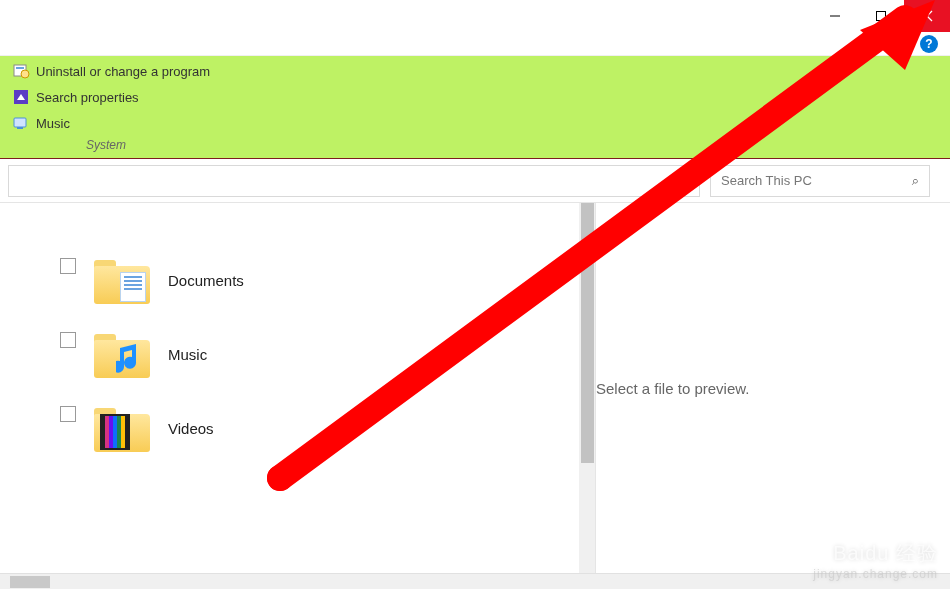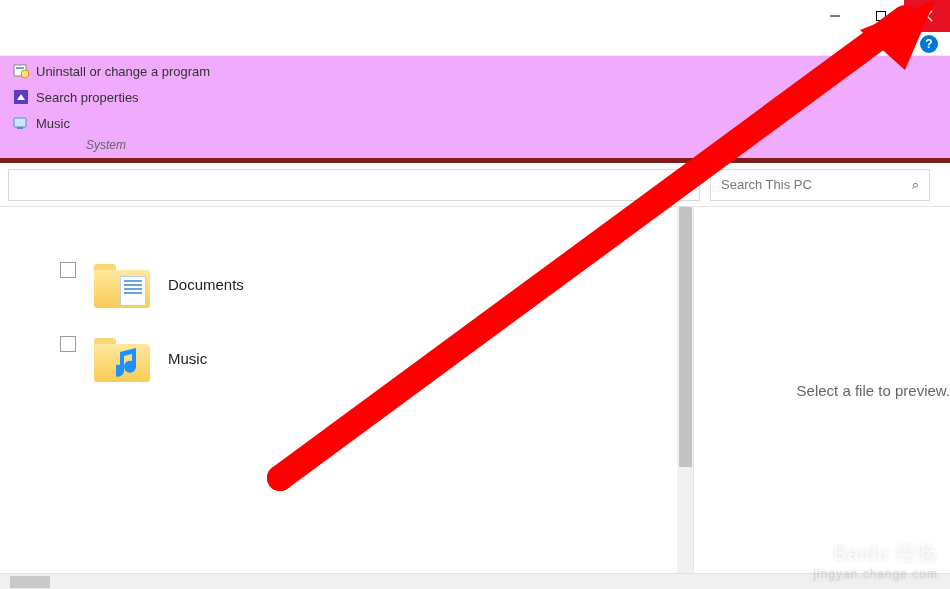--- a/index.html
+++ b/index.html
@@ -13,47 +13,47 @@
   .titlebtn svg { width: 12px; height: 12px; }
   .titlebtn.close { background: #e81123; color: #fff; }
   .titlebtn.close svg line { stroke: #fff; }
 
   
   .ribbon-collapse { height: 24px; display: flex; justify-content: flex-end; align-items: center; gap: 10px; padding-right: 12px; background: #fff; border-bottom: 1px solid #f0f0f0; }
   .help-icon { width: 18px; height: 18px; border-radius: 50%; background: #0078d7; color: #fff; font-size: 12px; display: flex; align-items: center; justify-content: center; font-weight: bold; }
   .chevron-up { color: #888; font-size: 12px; }
 
   
-  .ribbon { background: #f0abfc; border-bottom: 5px solid #7f1d1d; padding: 4px 4px 0 8px; }
+  .ribbon { background: #bef264; border-bottom: 1px solid #7f1d1d; padding: 4px 4px 0 8px; }
   .ribbon-cmds { display: flex; flex-direction: column; gap: 4px; }
   .ribbon-cmd { display: flex; align-items: center; gap: 6px; font-size: 13px; color: #333; padding: 2px 4px; cursor: pointer; }
   .ribbon-cmd .ic { width: 18px; height: 18px; display: flex; align-items: center; justify-content: center; }
   .ribbon-group-label { text-align: center; font-size: 12px; color: #666; padding: 4px 0 6px 36px; width: 160px; font-style: italic; }
 
   
   .addr-row { display: flex; align-items: center; height: 44px; padding: 6px 20px 6px 0; gap: 10px; border-bottom: 1px solid #e5e5e5; background: #fff; }
   .addr-space { flex: 1; border: 1px solid #d9d9d9; height: 32px; display: flex; align-items: center; justify-content: flex-end; padding: 0 10px; margin-left: 8px; }
   .refresh { color: #555; font-size: 14px; cursor: pointer; }
   .searchbox { width: 220px; height: 32px; border: 1px solid #d9d9d9; display: flex; align-items: center; padding: 0 10px; color: #777; font-size: 13px; }
   .searchbox .ph { flex: 1; }
   .searchbox .sicon { color: #555; }
 
   
   .content { flex: 1; display: flex; min-height: 0; }
-  .file-area { width: 693px; position: relative; overflow: hidden; }
+  .file-area { width: 595px; position: relative; overflow: hidden; }
   .folders { padding: 40px 0 0 60px; }
   .folder-item { display: flex; align-items: center; gap: 18px; height: 74px; cursor: pointer; }
   .chk { width: 16px; height: 16px; border: 1px solid #999; background: #fff; margin-top: -28px; }
   .folder-icon { width: 56px; height: 48px; position: relative; }
   .fname { font-size: 15px; color: #222; }
 
   .vscroll { position: absolute; right: -1px; top: 0; bottom: -12px; width: 17px; background: #f0f0f0; }
   .vscroll .thumb { position: absolute; left: 2px; right: 2px; top: 0; height: 260px; background: #c2c2c2; }
 
-  .preview-pane { flex: 1; border-left: 1px solid #e5e5e5; display: flex; align-items: center; justify-content: flex-end; color: #666; font-size: 15px; }
+  .preview-pane { flex: 1; border-left: 1px solid #e5e5e5; display: flex; align-items: center; justify-content: flex-start; color: #666; font-size: 15px; }
 
   
   .folder-base { position: absolute; inset: 0; }
   .folder-base::before { content: ""; position: absolute; top: 4px; left: 0; width: 22px; height: 10px; background: #f8d775; border-radius: 3px 3px 0 0; }
   .folder-base::after { content: ""; position: absolute; top: 10px; left: 0; right: 0; bottom: 0; background: linear-gradient(#ffe79e, #f8cc55); border-radius: 2px 4px 3px 3px; }
 
   .doc-overlay { position: absolute; right: 4px; bottom: 2px; width: 26px; height: 30px; background: #fff; border: 1px solid #b9d3ee; }
   .doc-overlay::before { content:""; position:absolute; top:3px; left:3px; right:3px; height:2px; background:#6aa3e0; box-shadow: 0 4px 0 #6aa3e0, 0 8px 0 #6aa3e0, 0 12px 0 #6aa3e0; }
 
   .music-overlay { position: absolute; right: 6px; bottom: 2px; width: 28px; height: 34px; }
@@ -163,20 +163,28 @@
             <div class="folder-base"></div>
             <div class="music-overlay">
               <svg viewBox="0 0 28 34">
                   <path d="M20 2 v18 a6 6 0 1 1 -4 -5 V8 l-8 2 v14 a6 6 0 1 1 -4 -5 V6 Z" fill="#1e90ff"></path>
                 </svg>
             </div>
           </div>
           <span class="fname">Music</span>
         </div>
 
+        <div class="folder-item">
+          <div class="chk"></div>
+          <div class="folder-icon">
+            <div class="folder-base"></div>
+            <div class="video-overlay"></div>
+          </div>
+          <span class="fname">Videos</span>
+        </div>
 
       </div>
       <div class="vscroll">
         <div class="thumb"></div>
       </div>
     </div>
 
     <div class="preview-pane">
       <span>Select a file to preview.</span>
     </div>

